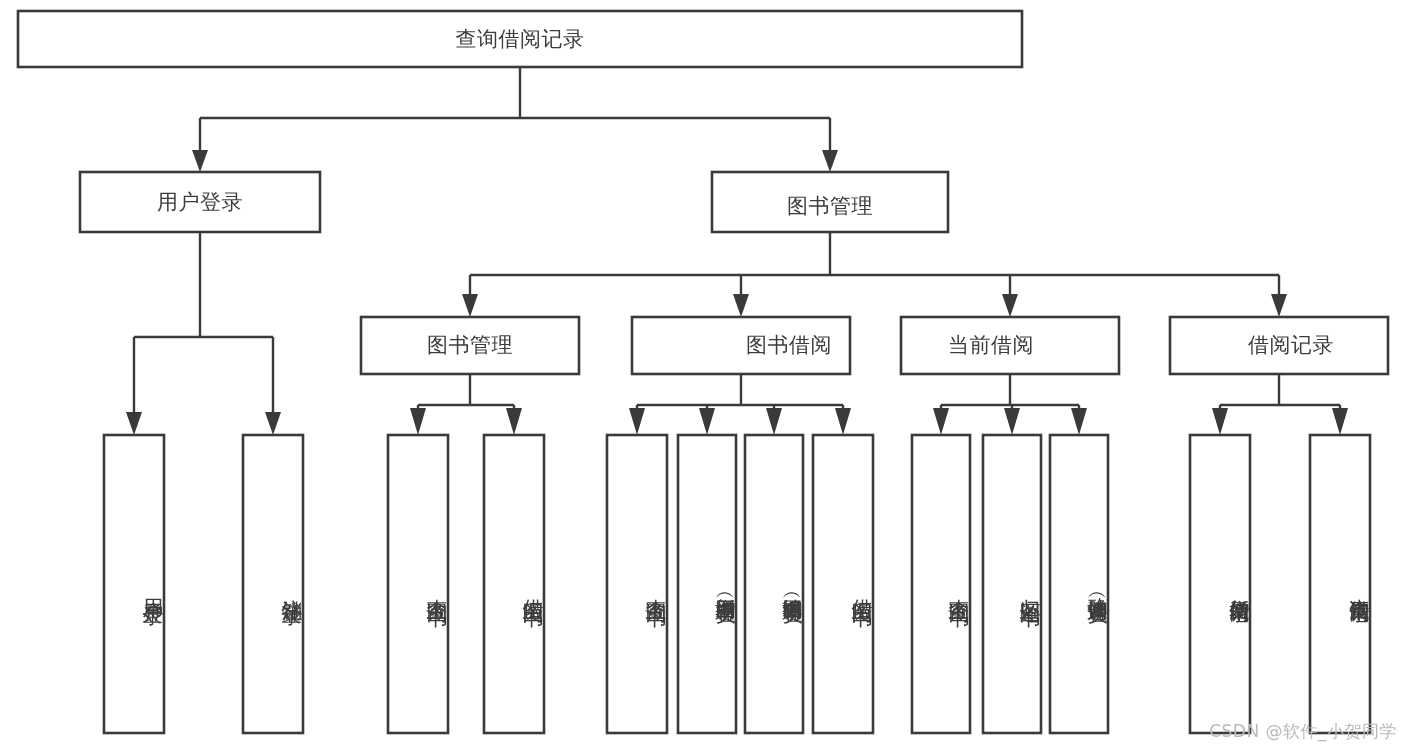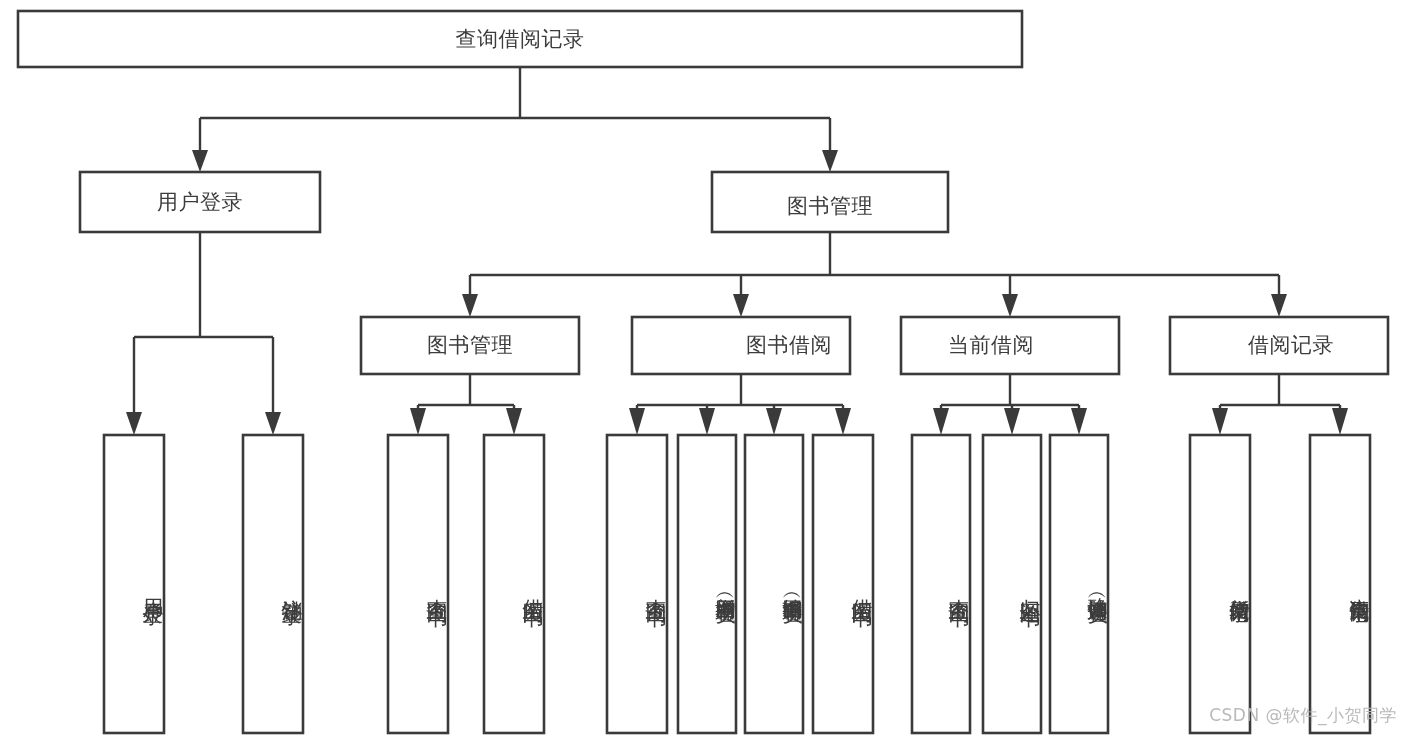--- a/index.html
+++ b/index.html
@@ -69,21 +69,21 @@
     padding-top: 6px;
   }
   .node-label.vertical.long {
     font-size: 20px;
     letter-spacing: 1px;
     padding-top: 4px;
   }
   .watermark {
     position: absolute;
     right: 8px;
-    bottom: 20px;
+    bottom: 4px;
     font-size: 17px;
     color: #b9b9b9;
     font-family: "DejaVu Sans", "Liberation Sans", sans-serif;
     letter-spacing: 0.5px;
     white-space: nowrap;
     pointer-events: none;
   }
 </style>
 </head>
 <body>

